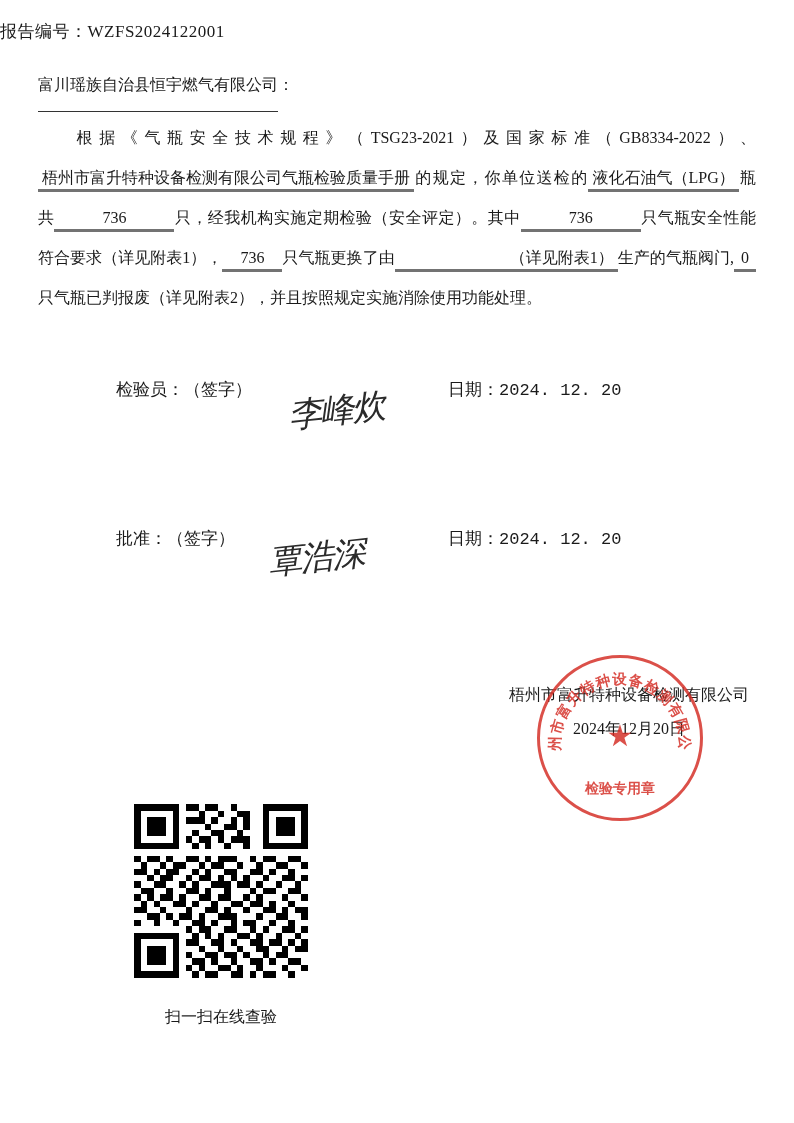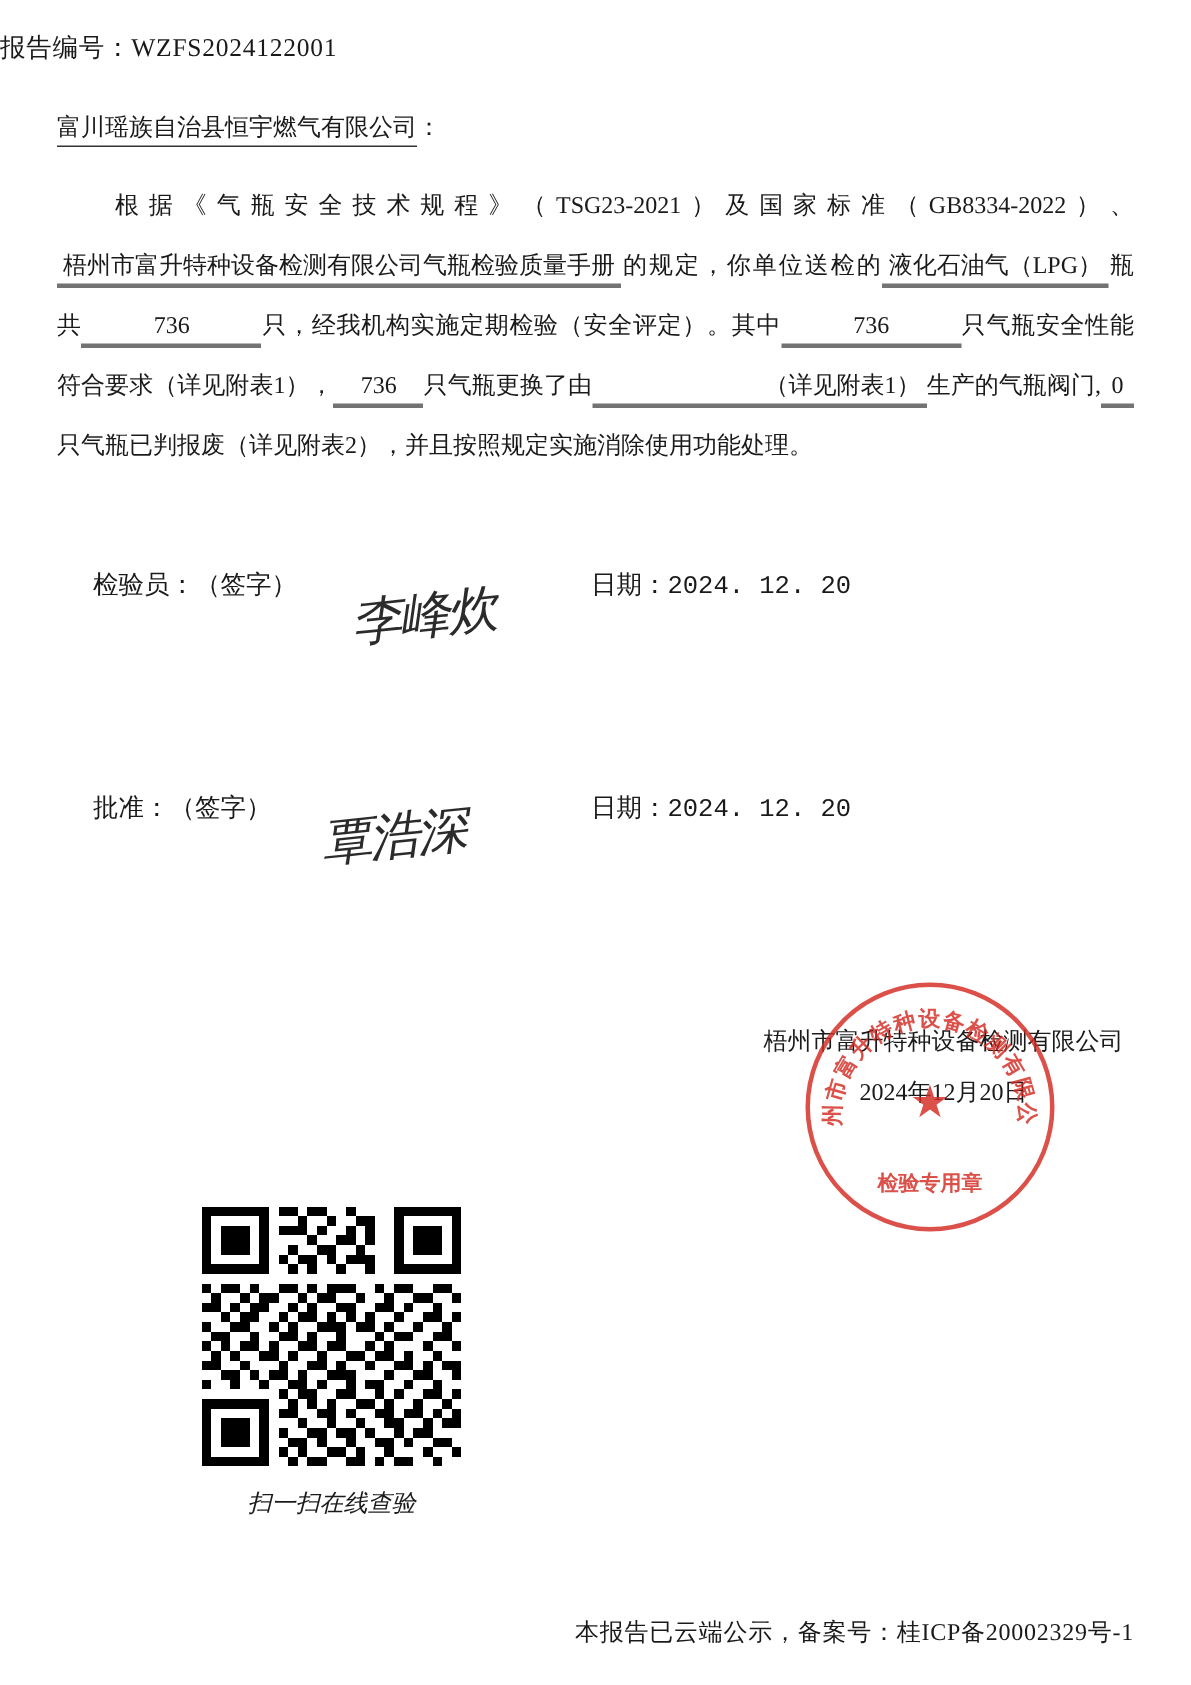--- a/index.html
+++ b/index.html
@@ -34,21 +34,21 @@
     padding-right: 38px;
     letter-spacing: 0.5px;
   }
   .addressee {
     margin-top: 32px;
     padding-left: 38px;
     font-size: 16px;
   }
   .addressee .uline {
     border-bottom: 1px solid #333;
-    padding-bottom: 3px;
+    padding-bottom: 18px;
   }
   .body-text {
     margin-top: 22px;
     padding: 0 38px;
     font-size: 16px;
     line-height: 40px;
     text-align: justify;
   }
   .body-text p {
     margin: 0;
@@ -68,21 +68,21 @@
   .fill.w-manual { min-width: 250px; }
   .fill.w-gas    { min-width: 140px; }
   .fill.w-count2 { min-width: 112px; }
   .fill.w-count3 { min-width: 52px; }
   .fill.w-valve  { min-width: 215px; text-align: right; }
   .fill.w-zero   { min-width: 14px; }
 
   .sig-block {
     position: relative;
     margin-top: 60px;
-    padding-left: 62px;
+    padding-left: 116px;
     font-size: 17px;
   }
   .sig-row {
     position: relative;
     height: 74px;
   }
   .sig-row .label { display: inline-block; }
   .sig-row .date {
     position: absolute;
     left: 332px;
@@ -161,23 +161,22 @@
     width: 186px;
     text-align: center;
   }
   .qr {
     width: 186px;
     height: 186px;
     background: #fff;
     display: block;
   }
   .qr-caption {
-    margin-top: 8px;
+    margin-top: 23px;
     font-size: 16px;
-    font-style: italic;
   }
 
   .footer {
     position: absolute;
     right: 38px;
     bottom: 24px;
     font-size: 16px;
     letter-spacing: 0.5px;
   }
 </style>
@@ -426,15 +425,14 @@
           <rect x="21" y="27" width="2" height="1"></rect>
           <rect x="25" y="27" width="1" height="1"></rect>
         <rect x="9" y="1" width="1" height="1"></rect>
           <rect x="9" y="3" width="1" height="1"></rect>
           <rect x="9" y="6" width="1" height="1"></rect>
       </g>
     </svg>
     <div class="qr-caption">扫一扫在线查验</div>
   </div>
 
-  <div class="footer">本报告已云端公示，备案号：桂ICP备20002329号-1</div>
 
 </div>
 
 </body></html>

